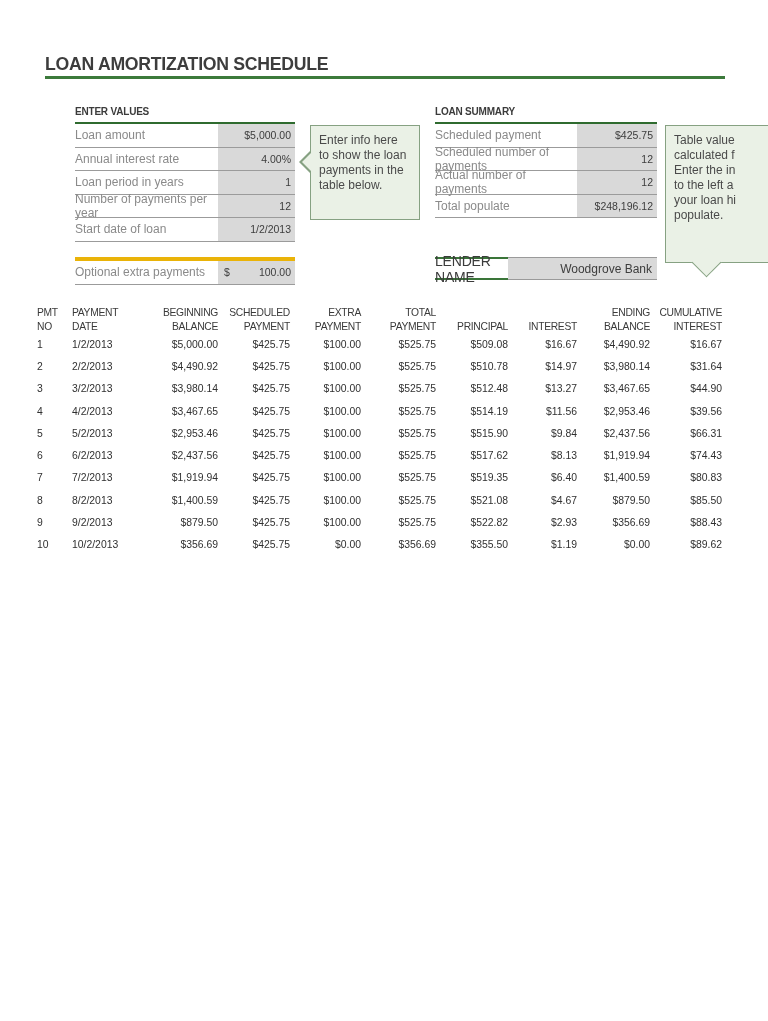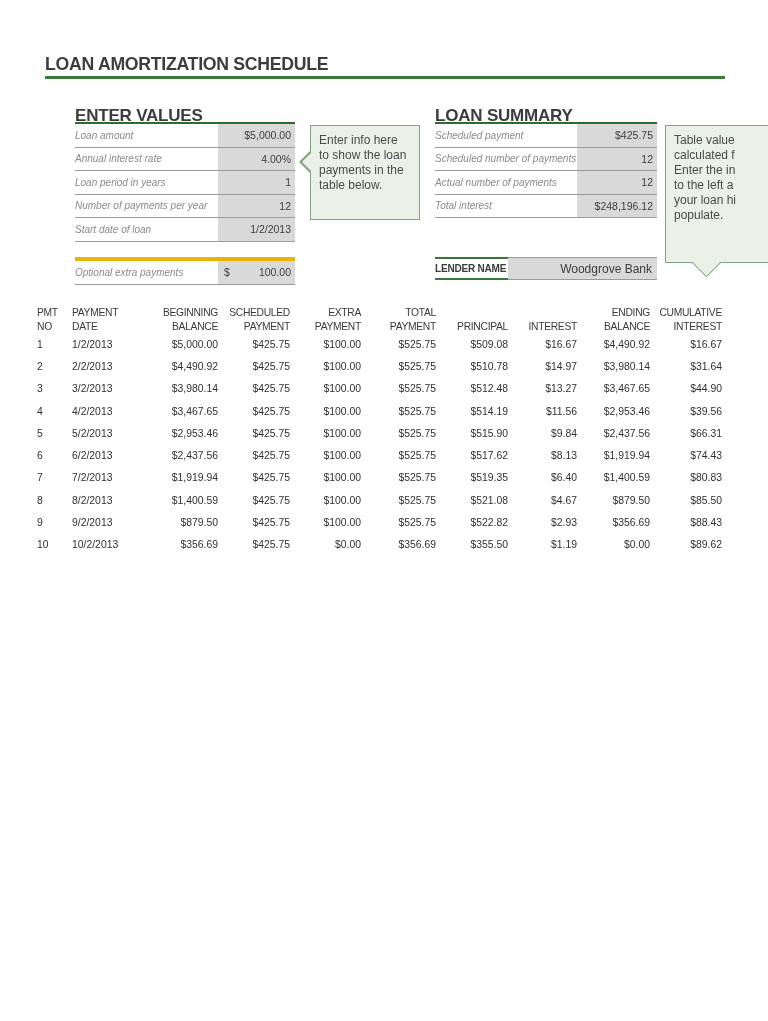--- a/index.html
+++ b/index.html
@@ -6,35 +6,35 @@
   .page{position:relative;width:768px;height:815px;background:#ffffff;overflow:hidden;
         font-family:"Liberation Sans",sans-serif;}
 
   
   .doc-title{position:absolute;left:45px;top:53px;font-size:19px;font-weight:bold;color:#3d3d3d;
              letter-spacing:-0.3px;transform:scaleX(0.93);transform-origin:left top;white-space:nowrap;}
   .title-rule{position:absolute;left:45px;top:76px;width:680px;height:3px;background:#3c7a3b;}
 
   
   .kv-section{position:absolute;box-sizing:border-box;}
-  .sec-header{font-size:17px;font-weight:bold;color:#3b3b3b;letter-spacing:-0.2px;height:15px;}
+  .sec-header{font-size:10px;font-weight:bold;color:#3b3b3b;letter-spacing:-0.2px;height:15px;}
   .sec-rule{height:2px;background:#2f6b2f;margin-top:1px;}
   .kv-row{display:flex;height:22.5px;border-bottom:1px solid #9b9b9b;}
-  .kv-label{flex:1;font-style:italic;color:#8a8a8a;font-size:10px;display:flex;align-items:center;}
+  .kv-label{flex:1;color:#8a8a8a;font-size:12px;display:flex;align-items:center;}
   .kv-value{background:#d9d9d9;color:#3d3d3d;font-size:10.5px;display:flex;align-items:center;
             justify-content:flex-end;padding-right:4px;box-sizing:border-box;}
   .w-enter .kv-value{width:77px;}
   .w-summary .kv-value{width:80px;}
   .kv-row.standalone{border-top:4px solid #eab308;}
   .kv-value.split{justify-content:space-between;padding-left:6px;}
 
   
   .lender-row{position:absolute;left:435px;top:257px;width:222px;height:23px;display:flex;}
   .lender-label{width:73px;box-sizing:border-box;border-top:2px solid #3a7539;border-bottom:2px solid #3a7539;
-                font-weight:bold;font-size:10px;color:#3b3b3b;display:flex;align-items:center;letter-spacing:-0.2px;}
+                font-weight:normal;font-size:14px;color:#3b3b3b;display:flex;align-items:center;letter-spacing:-0.2px;}
   .lender-value{flex:1;background:#d9d9d9;box-sizing:border-box;border-top:1px solid #9a9a9a;
                 border-bottom:1px solid #9a9a9a;display:flex;align-items:center;justify-content:flex-end;
                 padding-right:5px;font-size:12px;color:#3d3d3d;}
 
   
   .callout{position:absolute;background:#eaf1e6;border:1.5px solid #86a182;box-sizing:border-box;
            padding:7px 8px;font-size:12px;line-height:15px;color:#4a4a4a;}
   .callout-left{left:310px;top:125px;width:110px;height:95px;}
   .arrow-left-outer{position:absolute;left:-12px;top:24px;width:0;height:0;
     border-top:12px solid transparent;border-bottom:12px solid transparent;border-right:12px solid #86a182;}
@@ -115,21 +115,21 @@
     </div>
     <div class="kv-row">
       <div class="kv-label">Scheduled number of payments</div>
       <div class="kv-value">12</div>
     </div>
     <div class="kv-row">
       <div class="kv-label">Actual number of payments</div>
       <div class="kv-value">12</div>
     </div>
     <div class="kv-row">
-      <div class="kv-label">Total interest</div>
+      <div class="kv-label">Total populate</div>
       <div class="kv-value">$248,196.12</div>
     </div>
   </div>
 
   <div class="lender-row">
     <div class="lender-label">LENDER NAME</div>
     <div class="lender-value">Woodgrove Bank</div>
   </div>
 
   <div class="callout callout-right">

